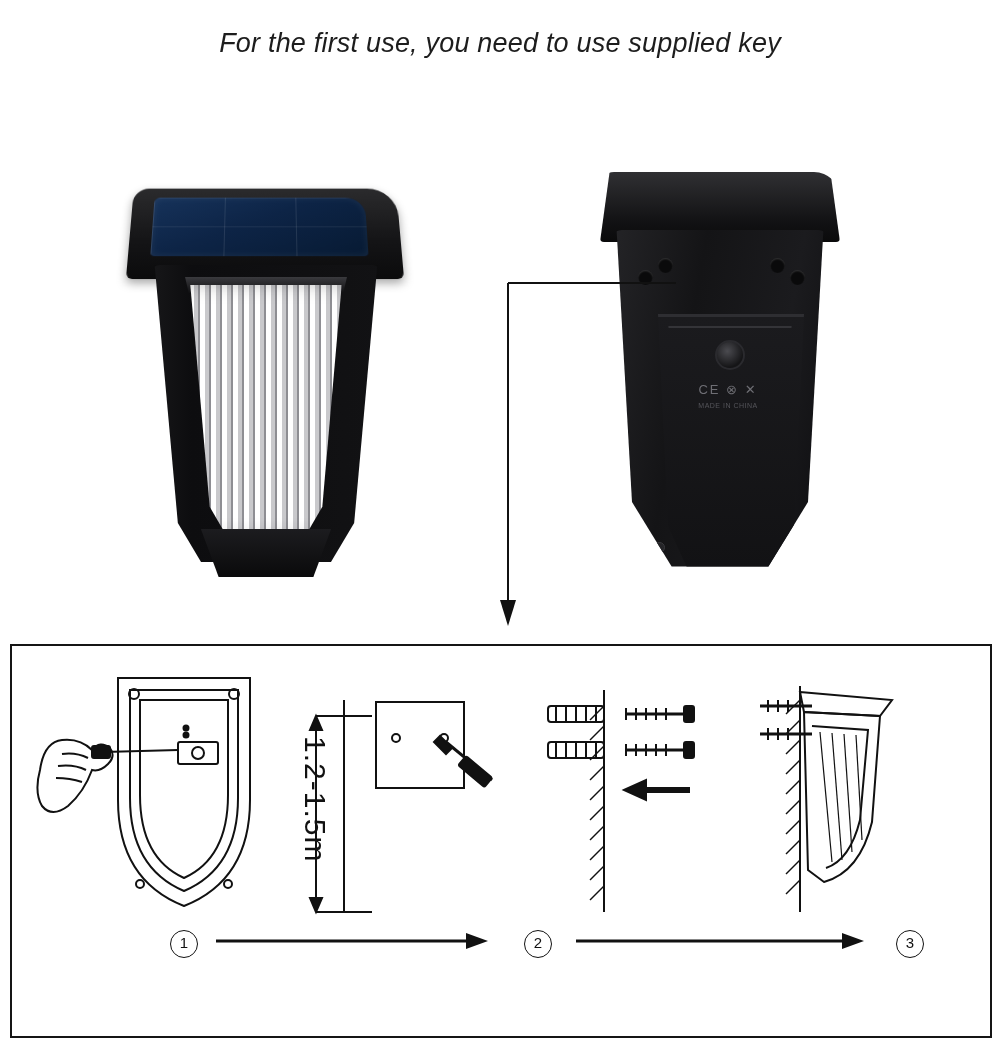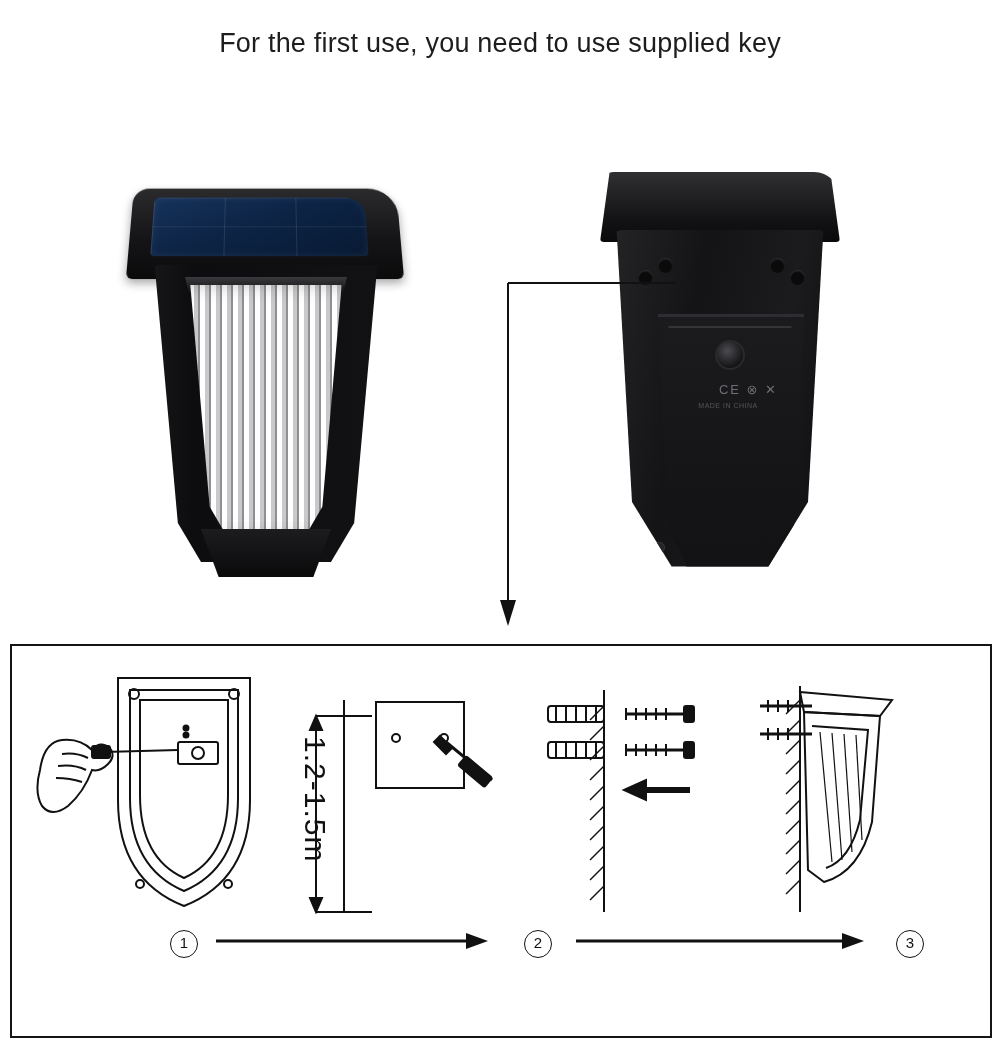--- a/index.html
+++ b/index.html
@@ -20,20 +20,21 @@
   .heading {
     position: absolute;
     top: 22px;
     left: 0;
     width: 1000px;
     text-align: center;
     font-size: 27px;
     line-height: 42px;
     color: #1d1d1d;
     letter-spacing: .2px;
+    font-style: italic;
   }
   .heading .line { display: block; }
 
   
   .photo-area {
     position: absolute;
     top: 150px;
     left: 0;
     width: 1000px;
     height: 480px;
@@ -170,21 +171,21 @@
     left: 105px; top: 110px;
     width: 26px; height: 26px;
     border-radius: 50%;
     background: radial-gradient(circle at 40% 35%, #4b4b50, #151517 70%);
     border: 2px solid #2a2a2e;
   }
   .cert-marks {
     position: absolute;
     left: 68px; top: 152px;
     width: 100px;
-    text-align: right;
+    text-align: center;
     color: #6e6e74;
     font-size: 13px;
     letter-spacing: 2px;
   }
   .cert-text {
     position: absolute;
     left: 60px; top: 172px;
     width: 116px;
     text-align: center;
     color: #55555a;

